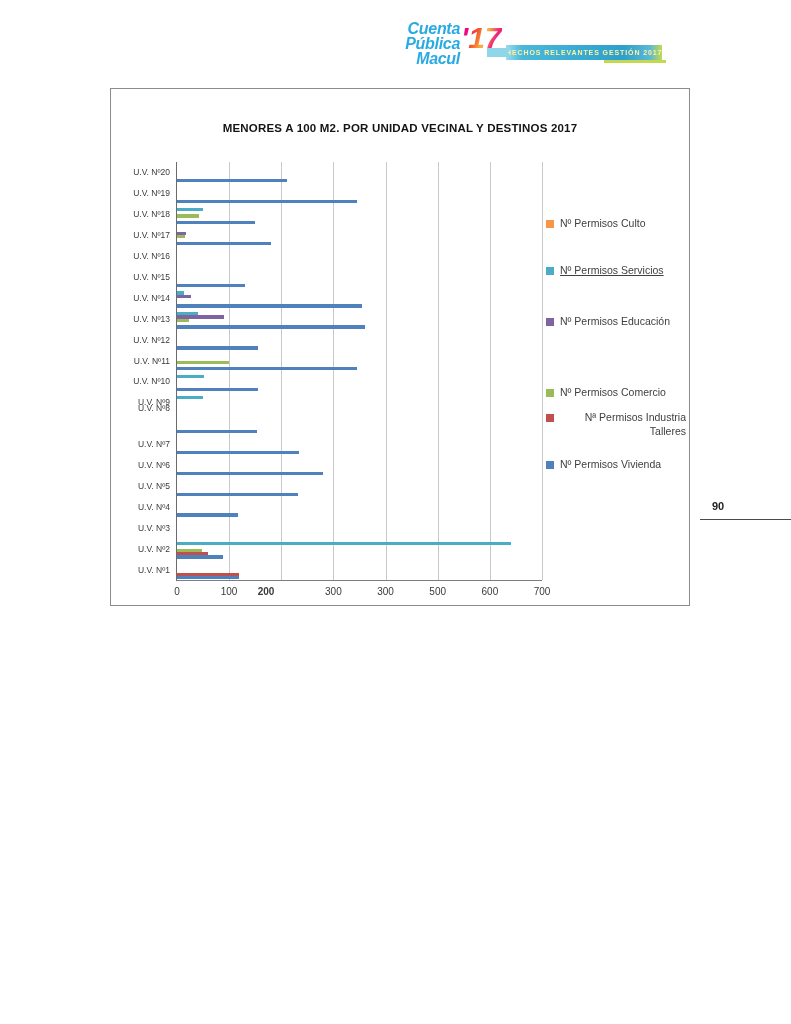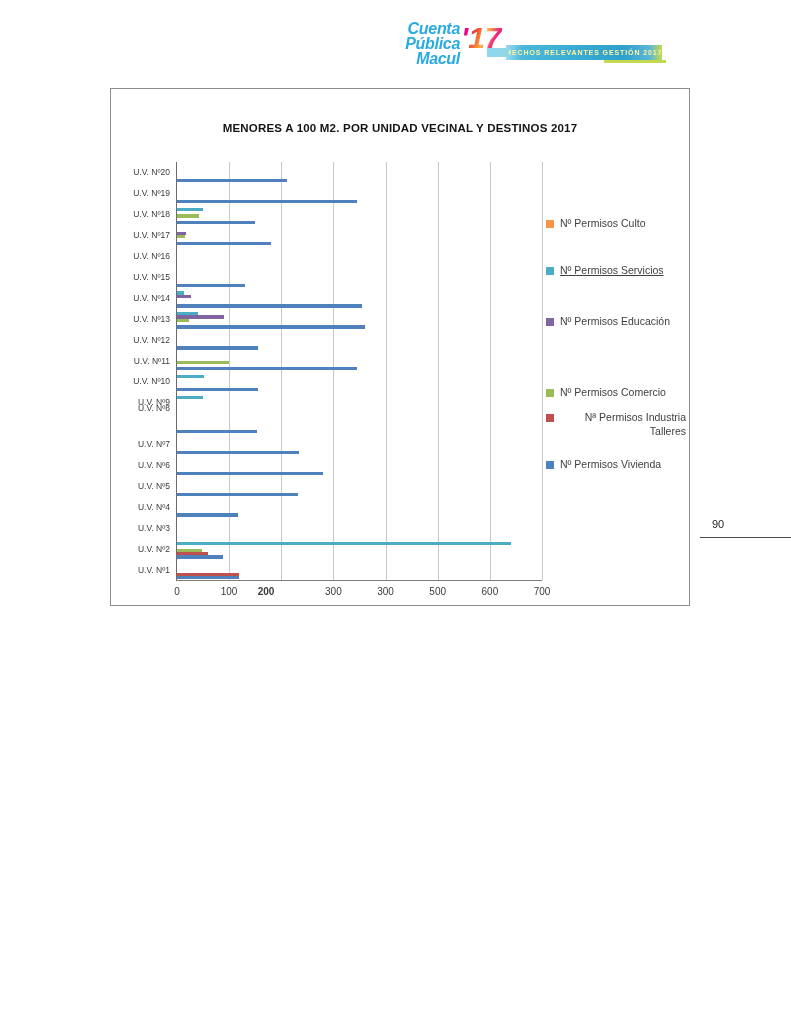--- a/index.html
+++ b/index.html
@@ -66,21 +66,21 @@
   .bar { position:absolute; left:0; height:3.3px; }
 
   .legend { position:absolute; left:435px; top:0; width:140px; height:100%; }
   .legend-item {
     position:absolute; left:0; padding-left:14px; width:126px;
     font-size:10.5px; color:#404040; line-height:1.3;
   }
   .legend-swatch { position:absolute; left:0; top:2.5px; width:8px; height:8px; }
 
   
-  .pageno-block { position:absolute; left:700px; top:514px; width:91px; }
+  .pageno-block { position:absolute; left:700px; top:496px; width:91px;font-weight:bold; }
   .pageno-text { font-size:11px; color:#1F1F1F; margin-left:12px; }
   .pageno-rule { border:none; border-top:1.5px solid #4A4A4A; margin:5px 0 0 0; }
 </style>
 </head>
 <body>
 
 <div class="page">
 
   <header>
     <div class="logo-text">

